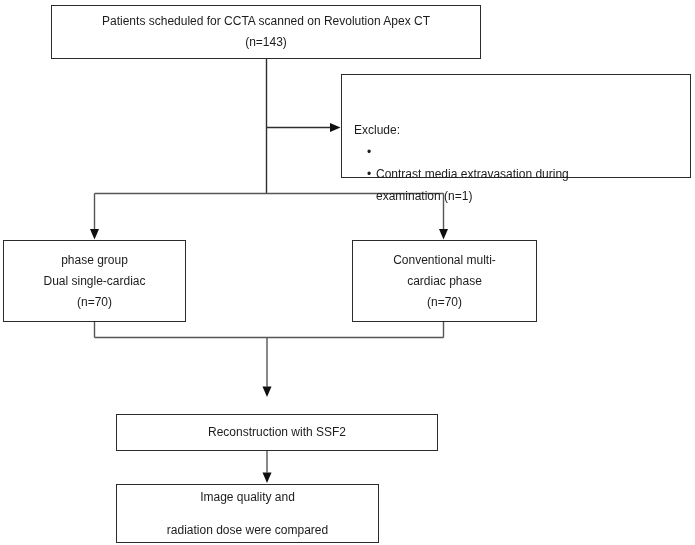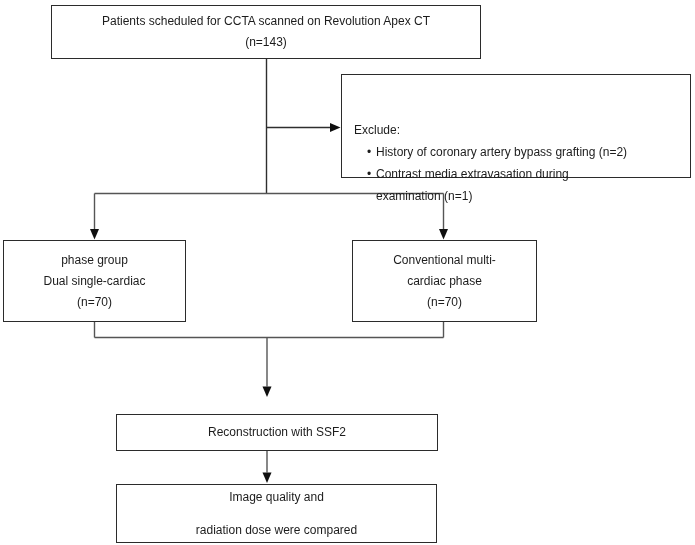--- a/index.html
+++ b/index.html
@@ -50,21 +50,21 @@
     text-align: center;
   }
   .box.centered .line {
     line-height: 21px;
   }
   .patients   { left: 51px;  top: 5px;   width: 430px; height: 54px; }
   .exclude    { left: 341px; top: 74px;  width: 350px; height: 104px; padding: 4px 6px 0 12px; }
   .dualphase  { left: 3px;   top: 240px; width: 183px; height: 82px; }
   .convphase  { left: 352px; top: 240px; width: 185px; height: 82px; }
   .recon      { left: 116px; top: 414px; width: 322px; height: 37px; }
-  .outcome    { left: 116px; top: 484px; width: 321px; height: 59px; gap: 12px; }
+  .outcome    { left: 116px; top: 484px; width: 263px; height: 59px; gap: 12px; }
 
   .ex-title {
     line-height: 22px;
     margin-top: 40px;
   }
   .bullet-row {
     display: flex;
     align-items: flex-start;
     padding-left: 13px;
   }
@@ -107,23 +107,20 @@
 
   <div class="box centered patients">
     <div class="line">Patients scheduled for CCTA scanned on Revolution Apex CT</div>
     <div class="line">(n=143)</div>
   </div>
 
   <div class="box exclude">
     <div class="ex-title">Exclude:</div>
     <div class="bullet-row">
       <div class="bullet">•</div>
-      <div class="bullet-lines">
-        <div>History of coronary artery bypass grafting (n=2)</div>
-      </div>
     </div>
     <div class="bullet-row">
       <div class="bullet">•</div>
       <div class="bullet-lines">
         <div>Contrast media extravasation during</div>
         <div>examination (n=1)</div>
       </div>
     </div>
   </div>
 

